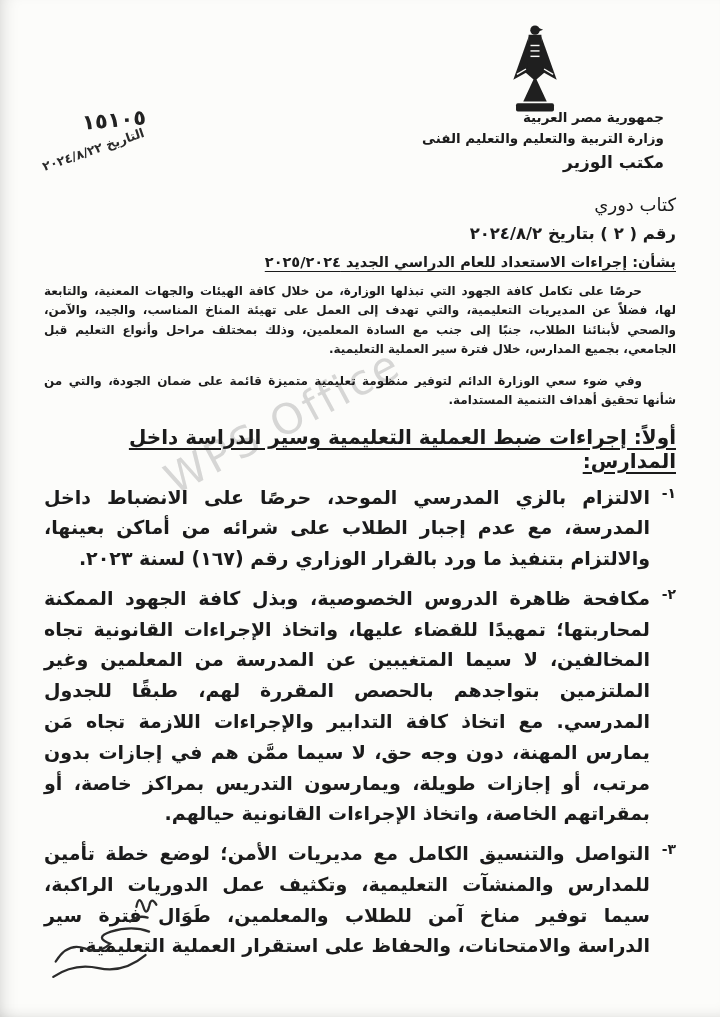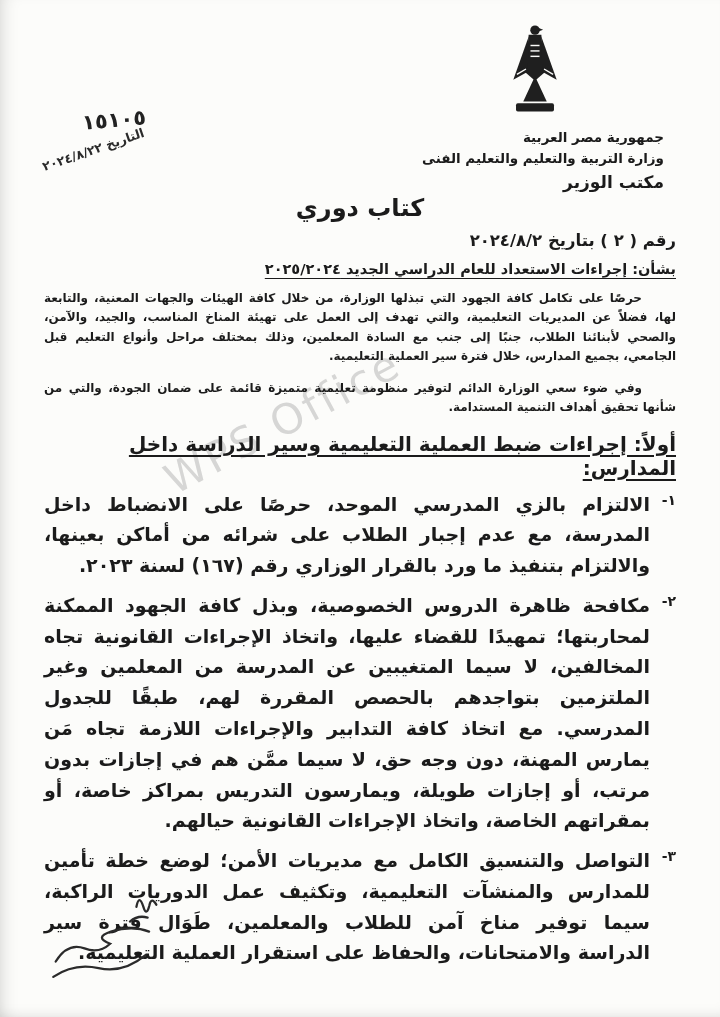--- a/index.html
+++ b/index.html
@@ -46,21 +46,21 @@
   
   .emblem {
     position: absolute;
     top: 22px; left: 506px;
     width: 58px; height: 94px;
   }
 
   
   .letterhead {
     position: absolute;
-    top: 127px; right: 56px;
+    top: 107px; right: 56px;
     text-align: right;
   }
   .lh-line {
     font-weight: 700;
     font-size: 13.5px;
     line-height: 1.55;
     white-space: nowrap;
   }
   .lh-office { font-size: 17px; }
 
@@ -78,23 +78,22 @@
     pointer-events: none;
     white-space: nowrap;
   }
 
   
   .content {
     position: relative;
     padding: 194px 44px 0 44px;
   }
   .doc-type {
-    text-align: center;
-    font-size: 24px;
-    font-weight: 700;
+    font-size: 18px;
+    font-weight: 400;
     letter-spacing: 1px;
   }
   .doc-number {
     text-align: right;
     font-size: 16.5px;
     font-weight: 800;
     margin-top: 9px;
   }
   .subject {
     font-size: 14.5px;

